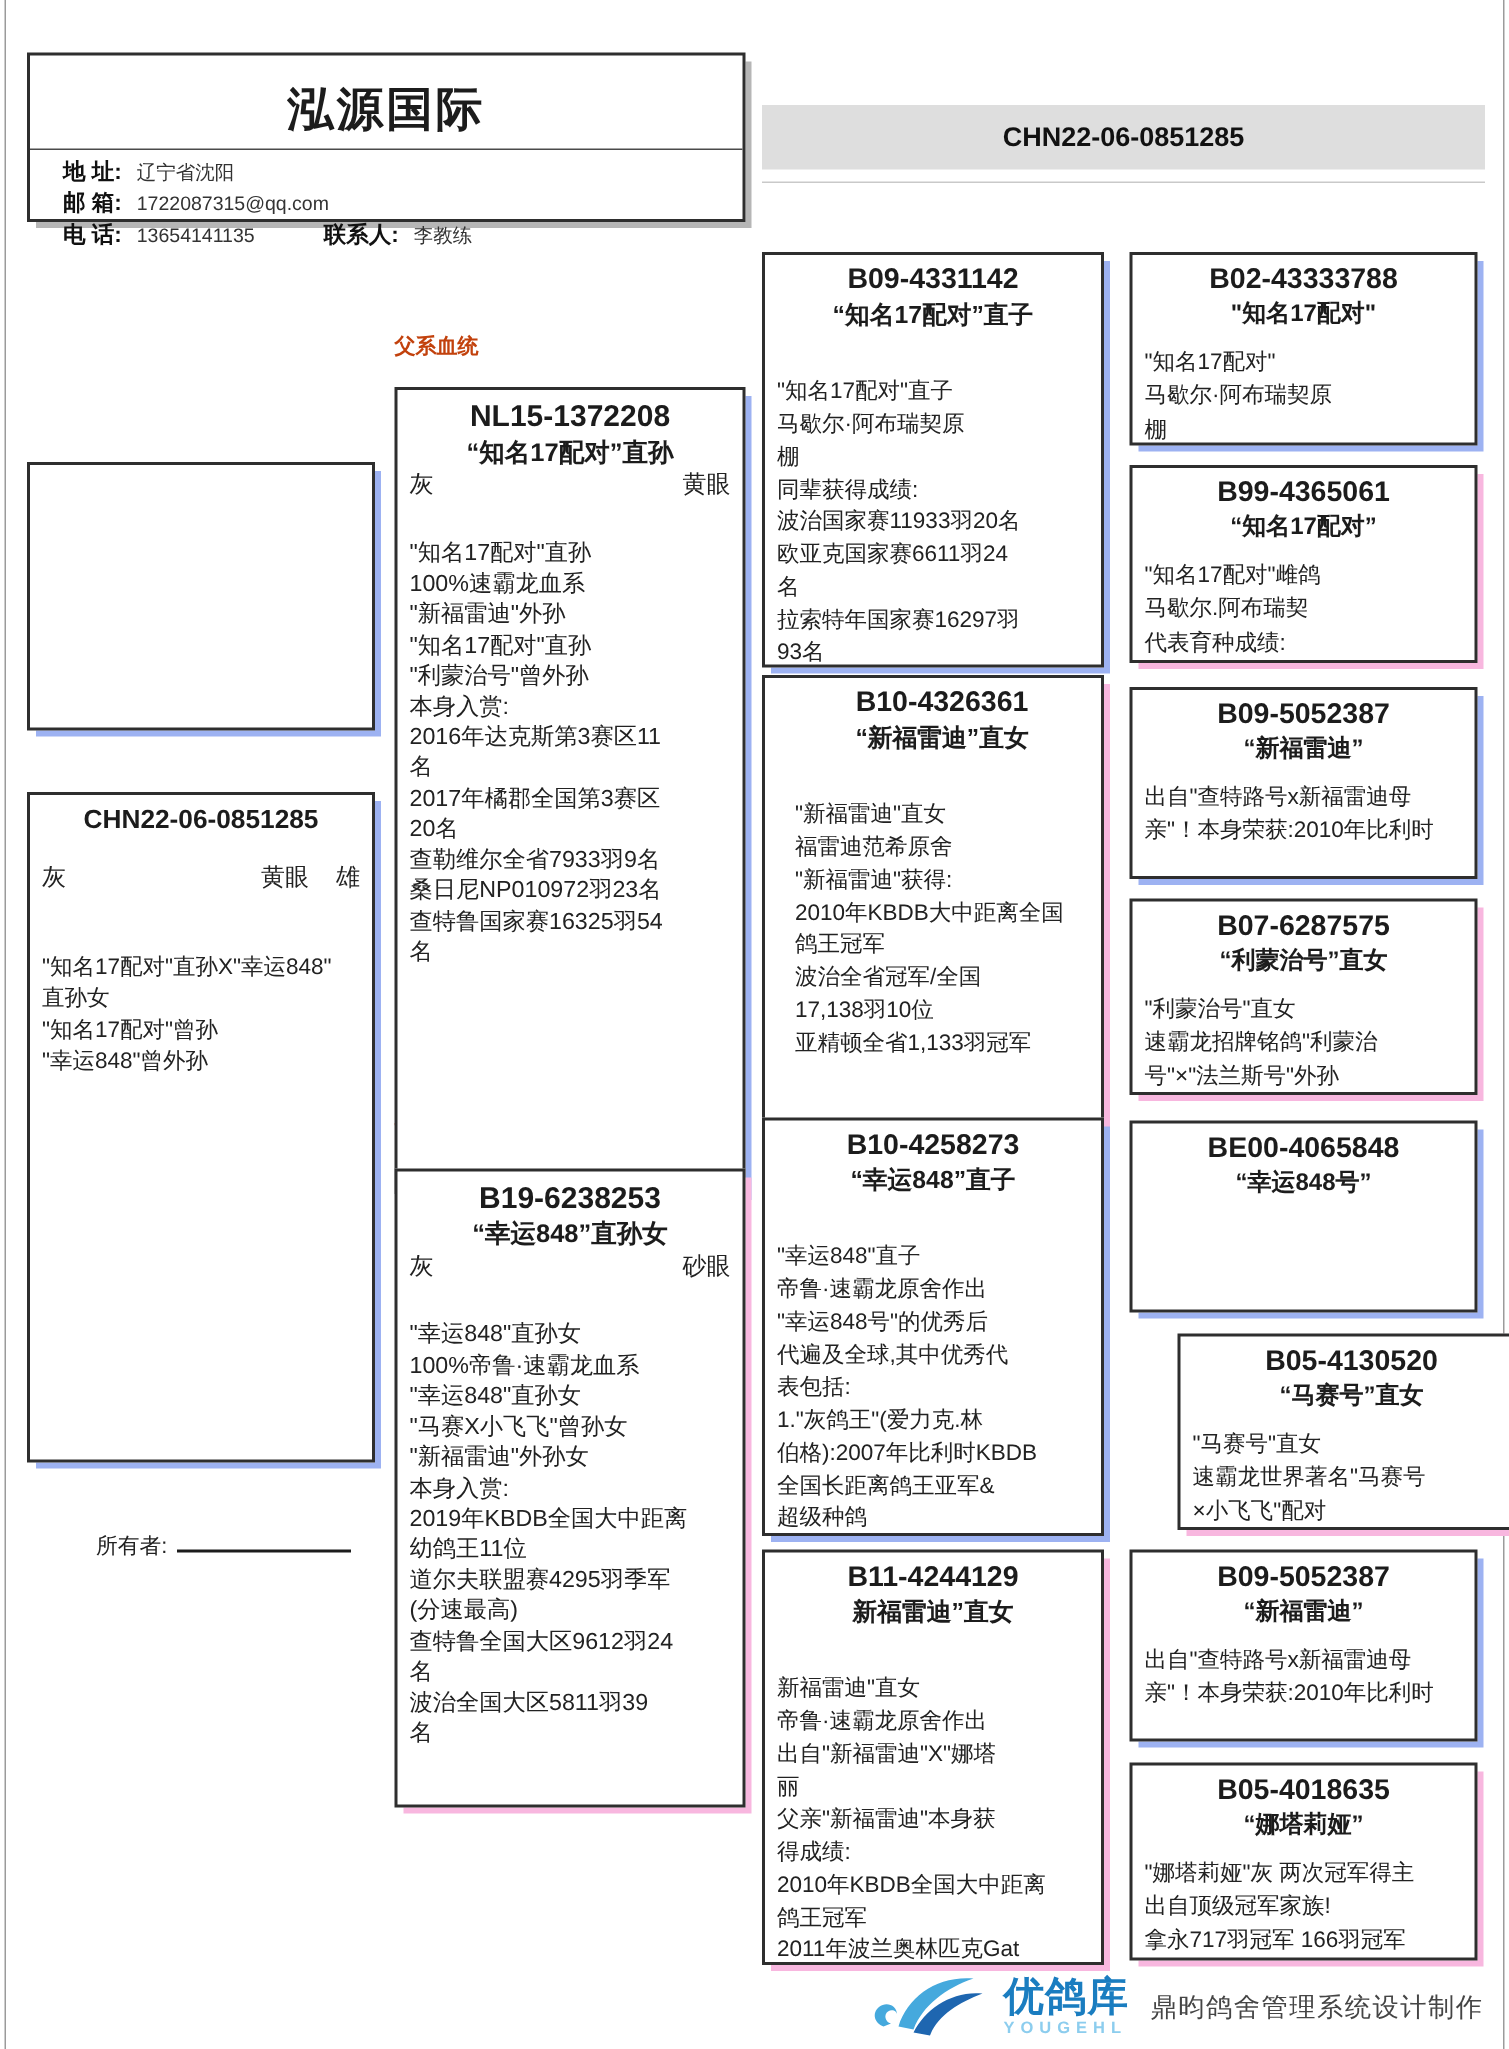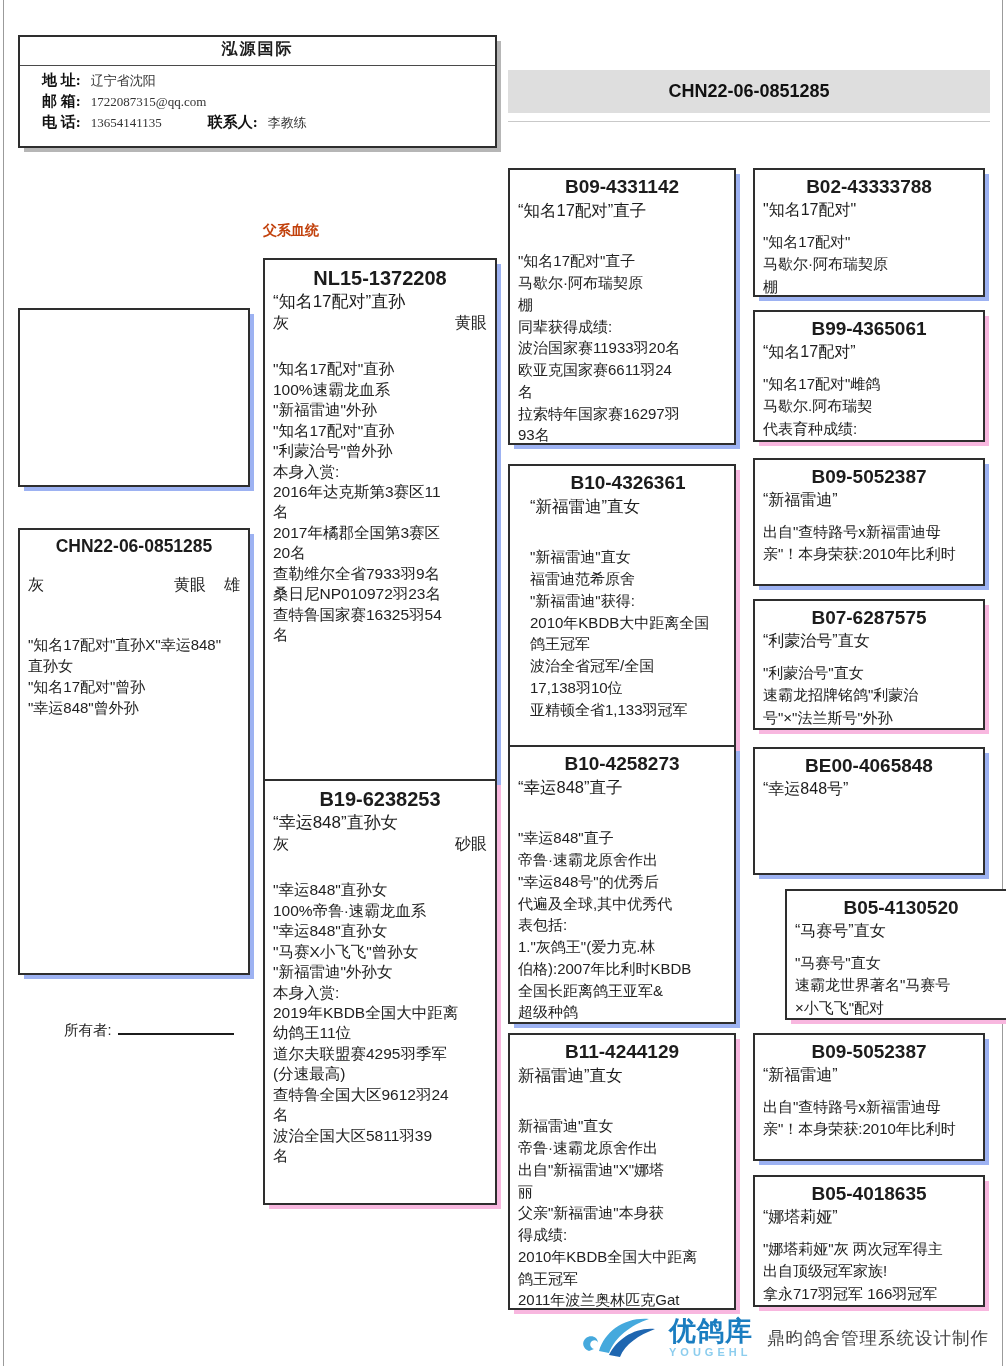--- a/index.html
+++ b/index.html
@@ -8,43 +8,43 @@
     font-family:"Liberation Sans","DejaVu Sans",sans-serif; color:#1c1c1c; overflow:hidden;
   }
   .edge { position:absolute; top:0; width:1px; height:1366px; background:#9b9b9b; }
   .edge.left { left:3px; } .edge.right { left:1002px; }
 
   
   .company-card {
     position:absolute; left:18px; top:35px; width:479px; height:113px; box-sizing:border-box;
     background:#fff; border:2px solid #2e2e2e; box-shadow:5px 5px 0 -1px #b6b6b6;
   }
-  .company-title { text-align:center; font-size:16px; font-weight:bold; letter-spacing:2px; padding:2px 0 5px; border-bottom:1px solid #4a4a4a; }
-  .company-info { padding:5px 0 0 22px;font-family:Liberation Serif, serif; }
+  .company-title { text-align:center; font-size:31px; font-weight:bold; letter-spacing:2px; padding:15px 0 5px; border-bottom:1px solid #4a4a4a; }
+  .company-info { padding:5px 0 0 22px; }
   .info-row { display:flex; align-items:baseline; height:21px; }
   .info-label { font-size:15px; font-weight:bold; color:#111; white-space:pre; }
   .info-value { font-size:13px; color:#333; margin-left:10px; }
   .info-label.second { margin-left:46px; }
 
   
   .ring-bar {
     position:absolute; left:508px; top:70px; width:482px; height:43px; background:#dedede;
     display:flex; align-items:center; justify-content:center; font-size:18px; font-weight:bold; color:#111;
   }
   .ring-bar-underline { position:absolute; left:508px; top:121px; width:482px; height:1px; background:#c9c9c9; }
 
   
   .pbox {
     position:absolute; background:#fff; border:2px solid #2e2e2e; box-sizing:border-box;
     padding:5px 8px; overflow:hidden;
   }
   .pbox.blue { box-shadow:5px 5px 0 -1px #9db2f2; }
   .pbox.pink { box-shadow:5px 5px 0 -1px #f8b7df; }
   .ring  { text-align:center; font-weight:bold; font-size:19px; line-height:1.3; }
-  .bname { font-weight:normal; font-size:16.5px; line-height:1.25; }
+  .bname { text-align:center; font-weight:bold; font-size:16.5px; line-height:1.25; }
   .traits { display:flex; justify-content:space-between; font-size:16px; color:#222; }
   .traits .rgt { display:flex; gap:18px; }
   .pbody { white-space:pre-line; color:#222; }
 
   .main .ring  { font-size:17.5px; }
   .main .traits { margin-top:17px; }
   .main .pbody { margin-top:38px; font-size:15px; line-height:1.4; }
 
   .col2 .ring  { font-size:20px; }
   .col2 .bname { font-size:17px; }
@@ -54,21 +54,21 @@
   .col3 .pbody { margin-top:30px; font-size:15px; line-height:1.45; }
   .col4 .bname { font-size:16px; }
   .col4 .pbody { margin-top:11px; font-size:15px; line-height:1.5; }
 
   
   .slot-photo  { left:18px;  top:308px;  width:232px; height:179px; }
   .slot-main   { left:18px;  top:528px;  width:232px; height:447px; }
   .slot-father { left:263px; top:258px;  width:234px; height:538px; }
   .slot-mother { left:263px; top:779px;  width:234px; height:426px; }
   .slot-g2-1 { left:508px; top:168px;  width:228px; height:277px; }
-  .slot-g2-2 { left:508px; top:464px;  width:228px; height:306px;padding-left:20px; }
+  .slot-g2-2 { left:508px; top:450px;  width:228px; height:306px;padding-left:20px; }
   .slot-g2-3 { left:508px; top:745px;  width:228px; height:279px; }
   .slot-g2-4 { left:508px; top:1033px; width:228px; height:277px; }
   .slot-g3-1 { left:753px; top:168px;  width:232px; height:129px; }
   .slot-g3-2 { left:753px; top:310px;  width:232px; height:132px; }
   .slot-g3-3 { left:753px; top:458px;  width:232px; height:128px; }
   .slot-g3-4 { left:753px; top:599px;  width:232px; height:131px; }
   .slot-g3-5 { left:753px; top:747px;  width:232px; height:128px; }
   .slot-g3-6 { left:753px; top:889px;  width:232px; height:131px;margin-left:32px; }
   .slot-g3-7 { left:753px; top:1033px; width:232px; height:128px; }
   .slot-g3-8 { left:753px; top:1175px; width:232px; height:132px; }

